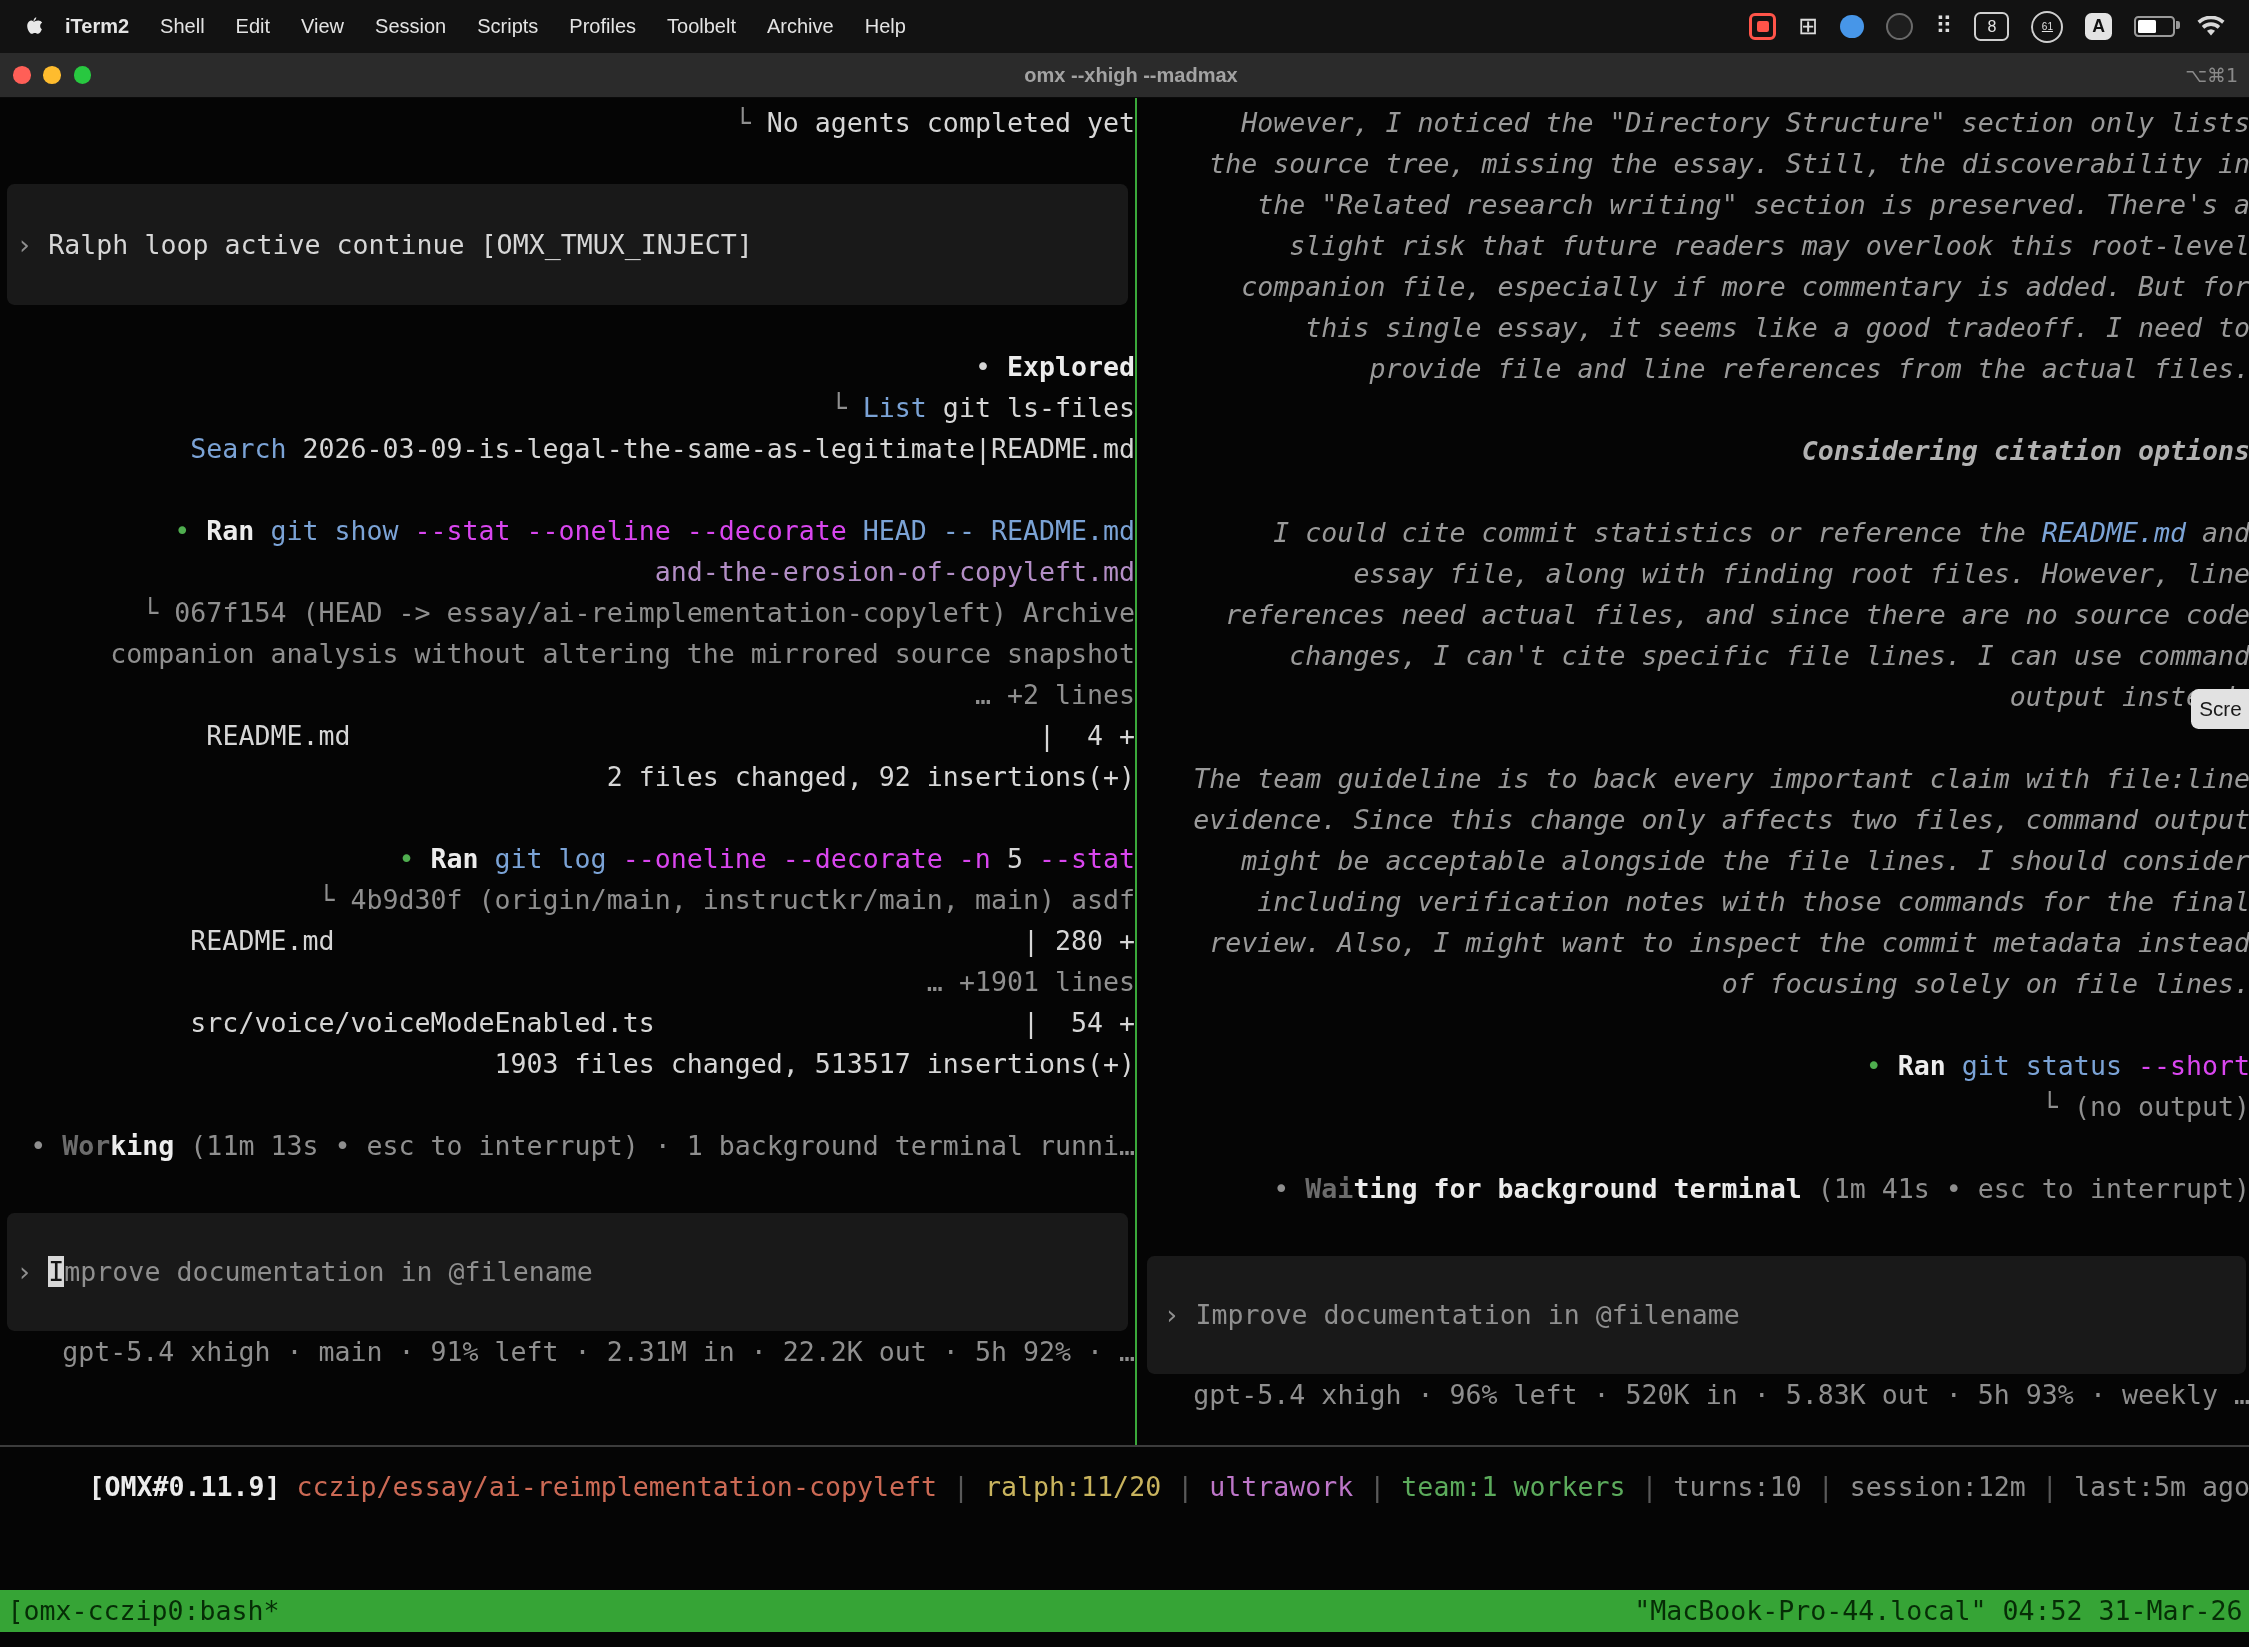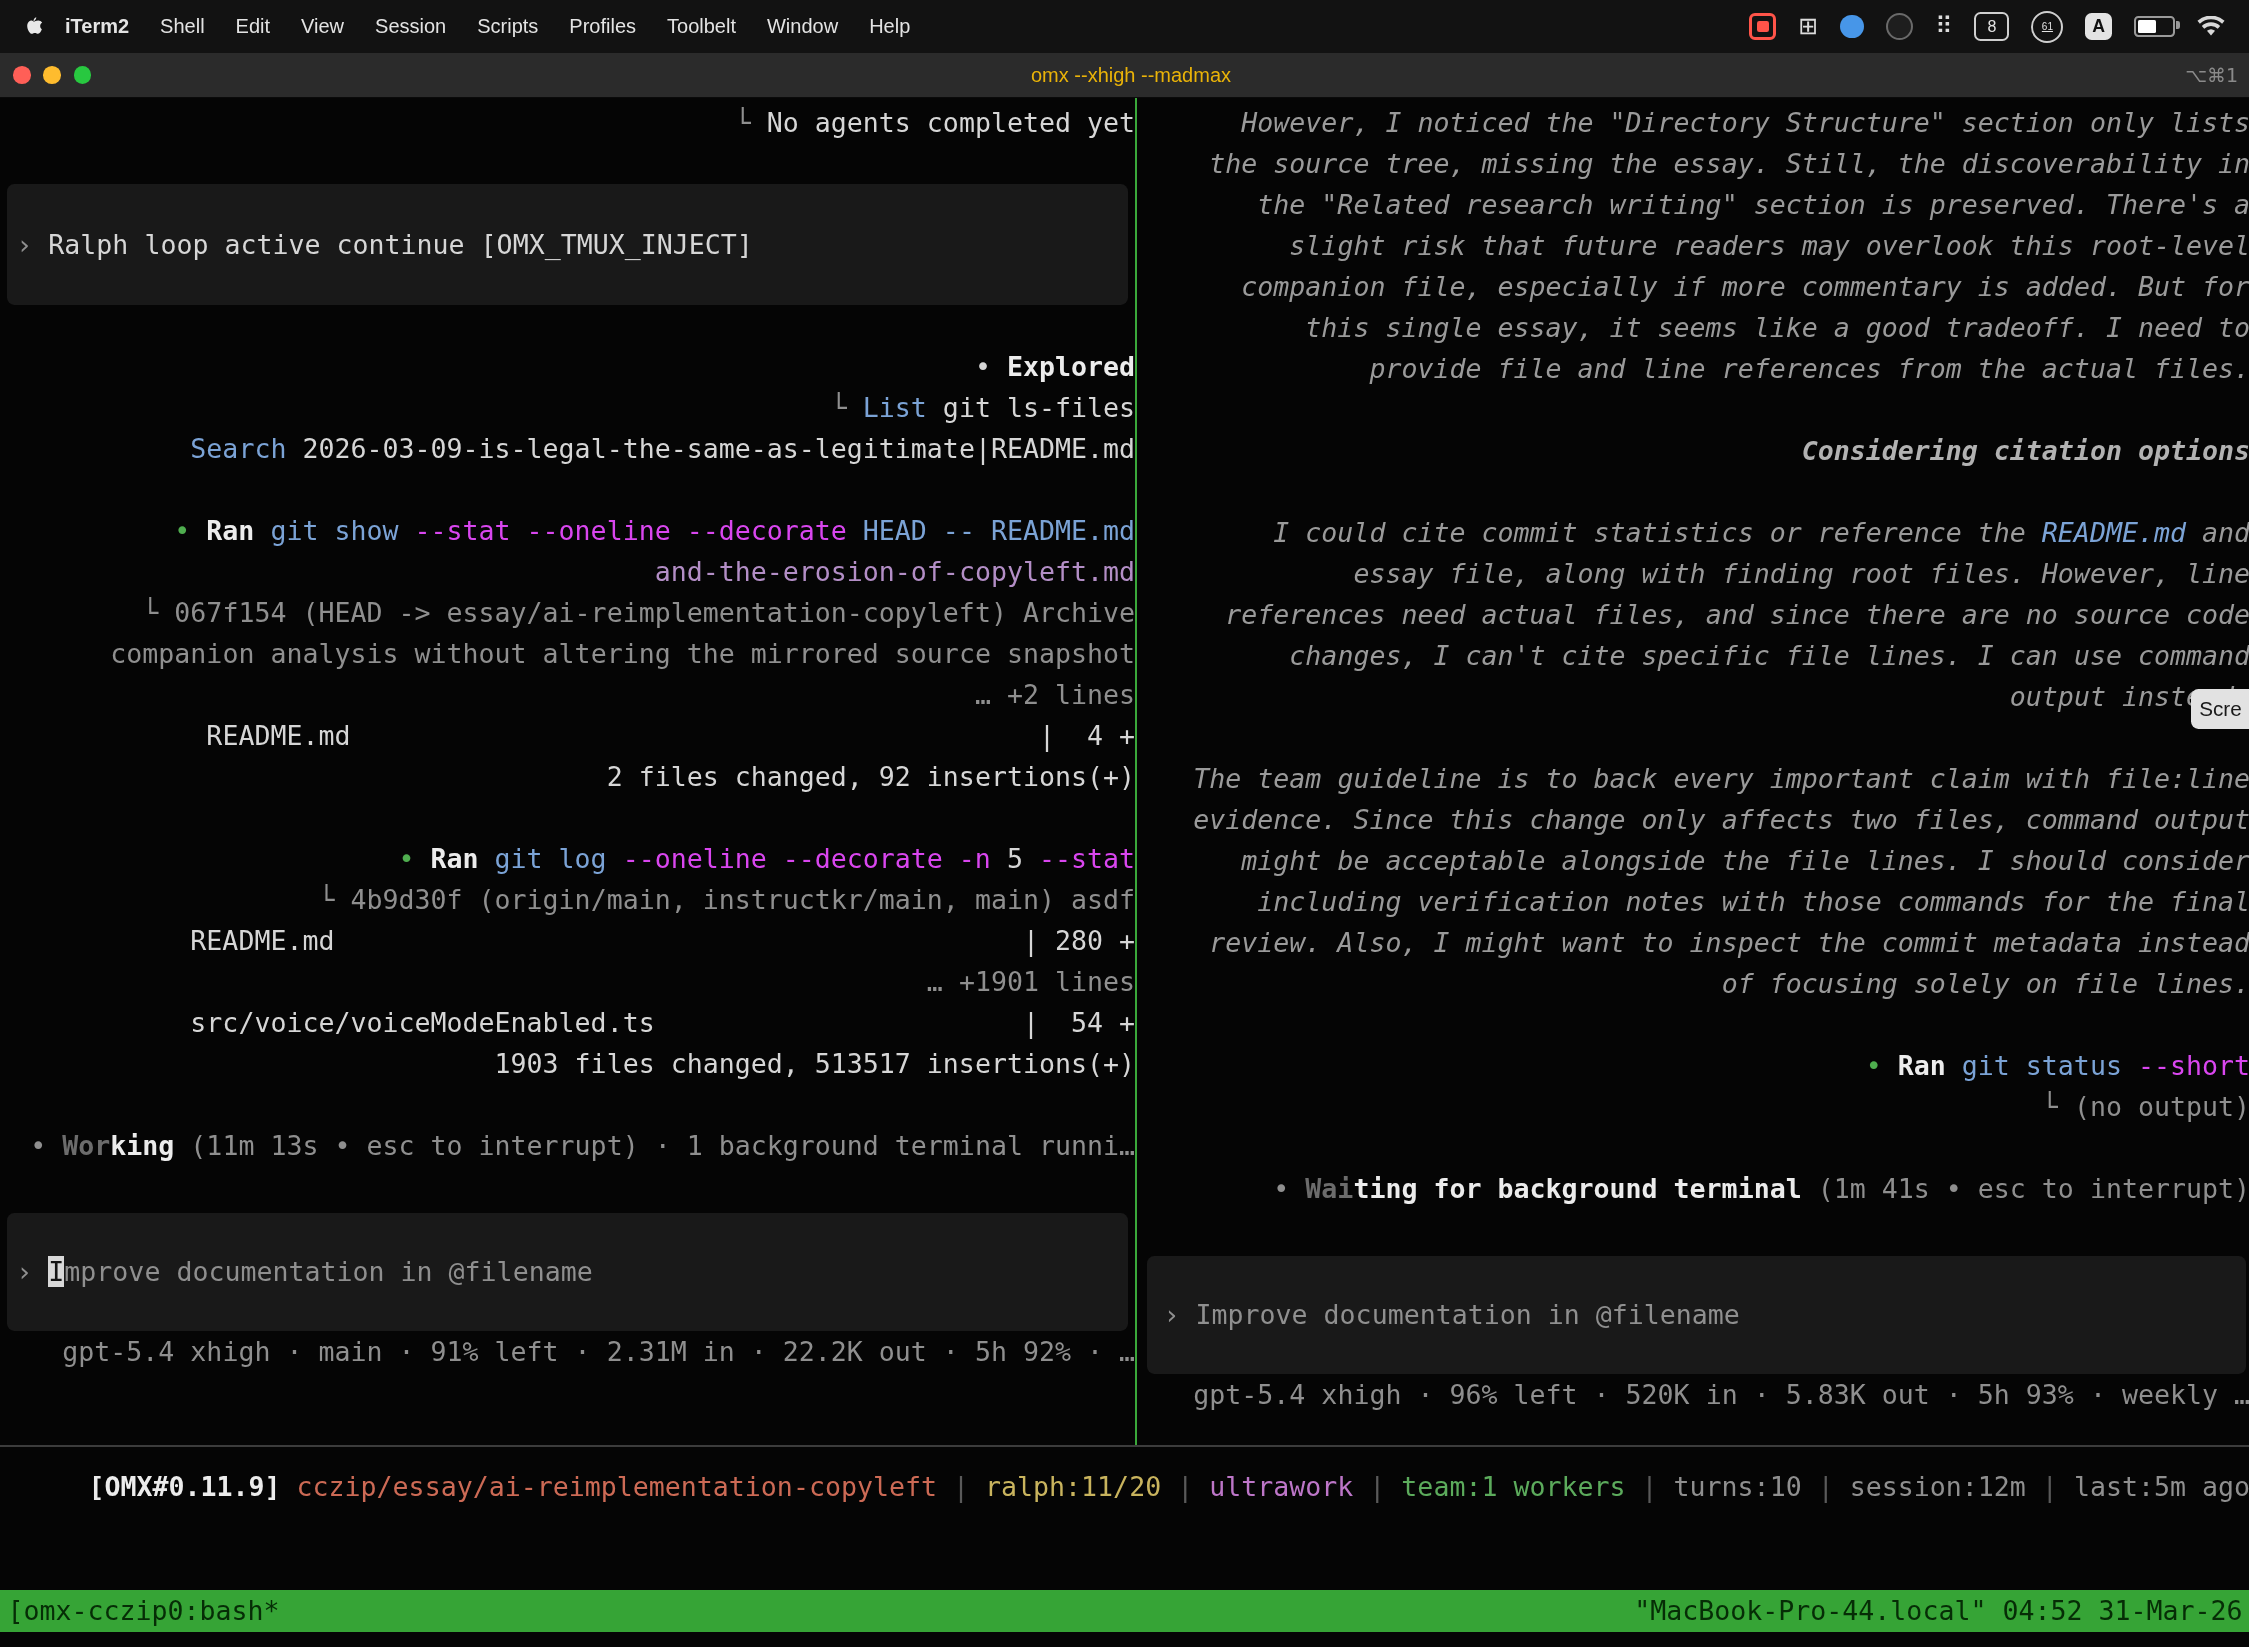--- a/index.html
+++ b/index.html
@@ -28,21 +28,21 @@
   .battery{position:relative;width:37px;height:17.7px;border:2.2px solid #9a9a9a;border-radius:4.4px;}
   .battery::after{content:"";position:absolute;right:-6.6px;top:3.7px;width:3.7px;height:7.4px;
                   background:#9a9a9a;border-radius:0 2.2px 2.2px 0;}
   .battery .fill{position:absolute;left:2.2px;top:2.2px;bottom:2.2px;width:17.7px;background:#fff;border-radius:1.5px;}
   
   .title-bar{height:44px;background:#2b2b2b;border-bottom:0.7px solid #0a0a0a;display:flex;
              align-items:center;position:relative;font-family:"Liberation Sans",sans-serif;}
   .traffic{position:absolute;left:13.3px;display:flex;gap:12.5px;}
   .tl{width:17.7px;height:17.7px;border-radius:50%;}
   .tl.red{background:#ff5f57;} .tl.yellow{background:#febc2e;} .tl.green{background:#28c840;}
-  .win-title{flex:1;text-align:center;color:#eab308;font-size:20px;font-weight:400;padding-left:12px;}
+  .win-title{flex:1;text-align:center;color:#a3a3a3;font-size:20px;font-weight:700;padding-left:12px;}
   .win-shortcut{position:absolute;right:11.8px;color:#8a8a8a;font-size:19px;
                 font-family:"DejaVu Sans",sans-serif;}
   
   .terminal{position:relative;display:flex;height:1347px;background:#050505;}
   .pane{width:1135px;overflow:hidden;padding-top:3.7px;box-sizing:border-box;}
   .pane.right{width:auto;flex:1;}
   .divider{width:2.2px;background:#3aa83a;}
   .t-line{height:41px;line-height:41px;font-size:26.6px;white-space:pre;padding-left:14px;text-align:right;}
   .pane.right .t-line{padding-left:16px;}
   .t-gap{height:41px;} .t-gap.lg{height:47px;}
@@ -86,21 +86,21 @@
     </span>
     <div class="menu-items">
         <span class="menu-item active-app">iTerm2</span>
         <span class="menu-item">Shell</span>
         <span class="menu-item">Edit</span>
         <span class="menu-item">View</span>
         <span class="menu-item">Session</span>
         <span class="menu-item">Scripts</span>
         <span class="menu-item">Profiles</span>
         <span class="menu-item">Toolbelt</span>
-        <span class="menu-item">Window</span>
+        <span class="menu-item">Archive</span>
         <span class="menu-item">Help</span>
       </div>
     <div class="menu-status">
       <span class="rec"></span>
       <span class="glyph">⊞</span>
       <span class="bluedot"></span>
       <span class="darkdot"></span>
       <span class="glyph">⠿</span>
       <span class="keycap">8</span>
       <span class="badge61">61</span>

